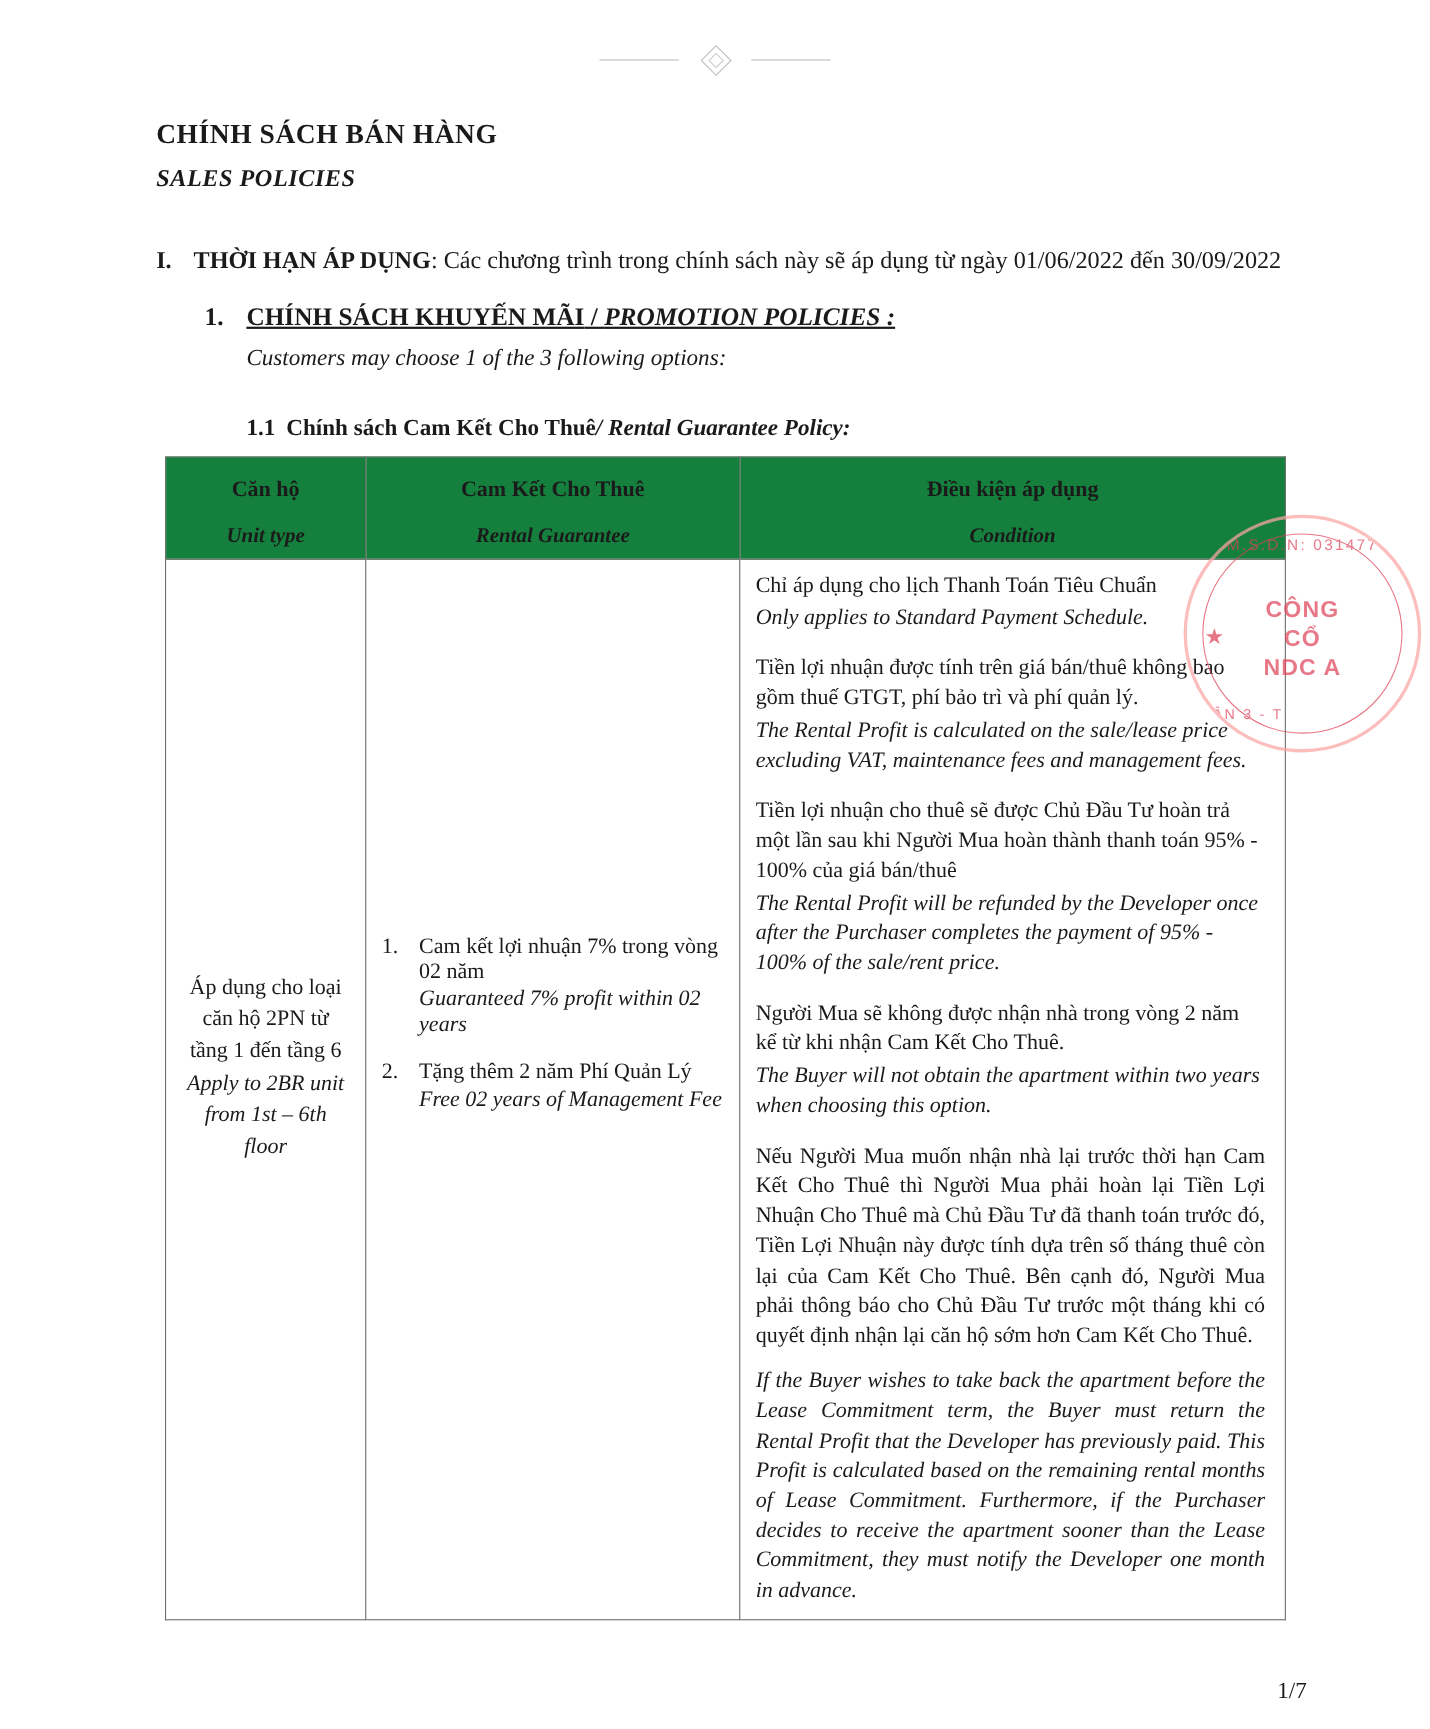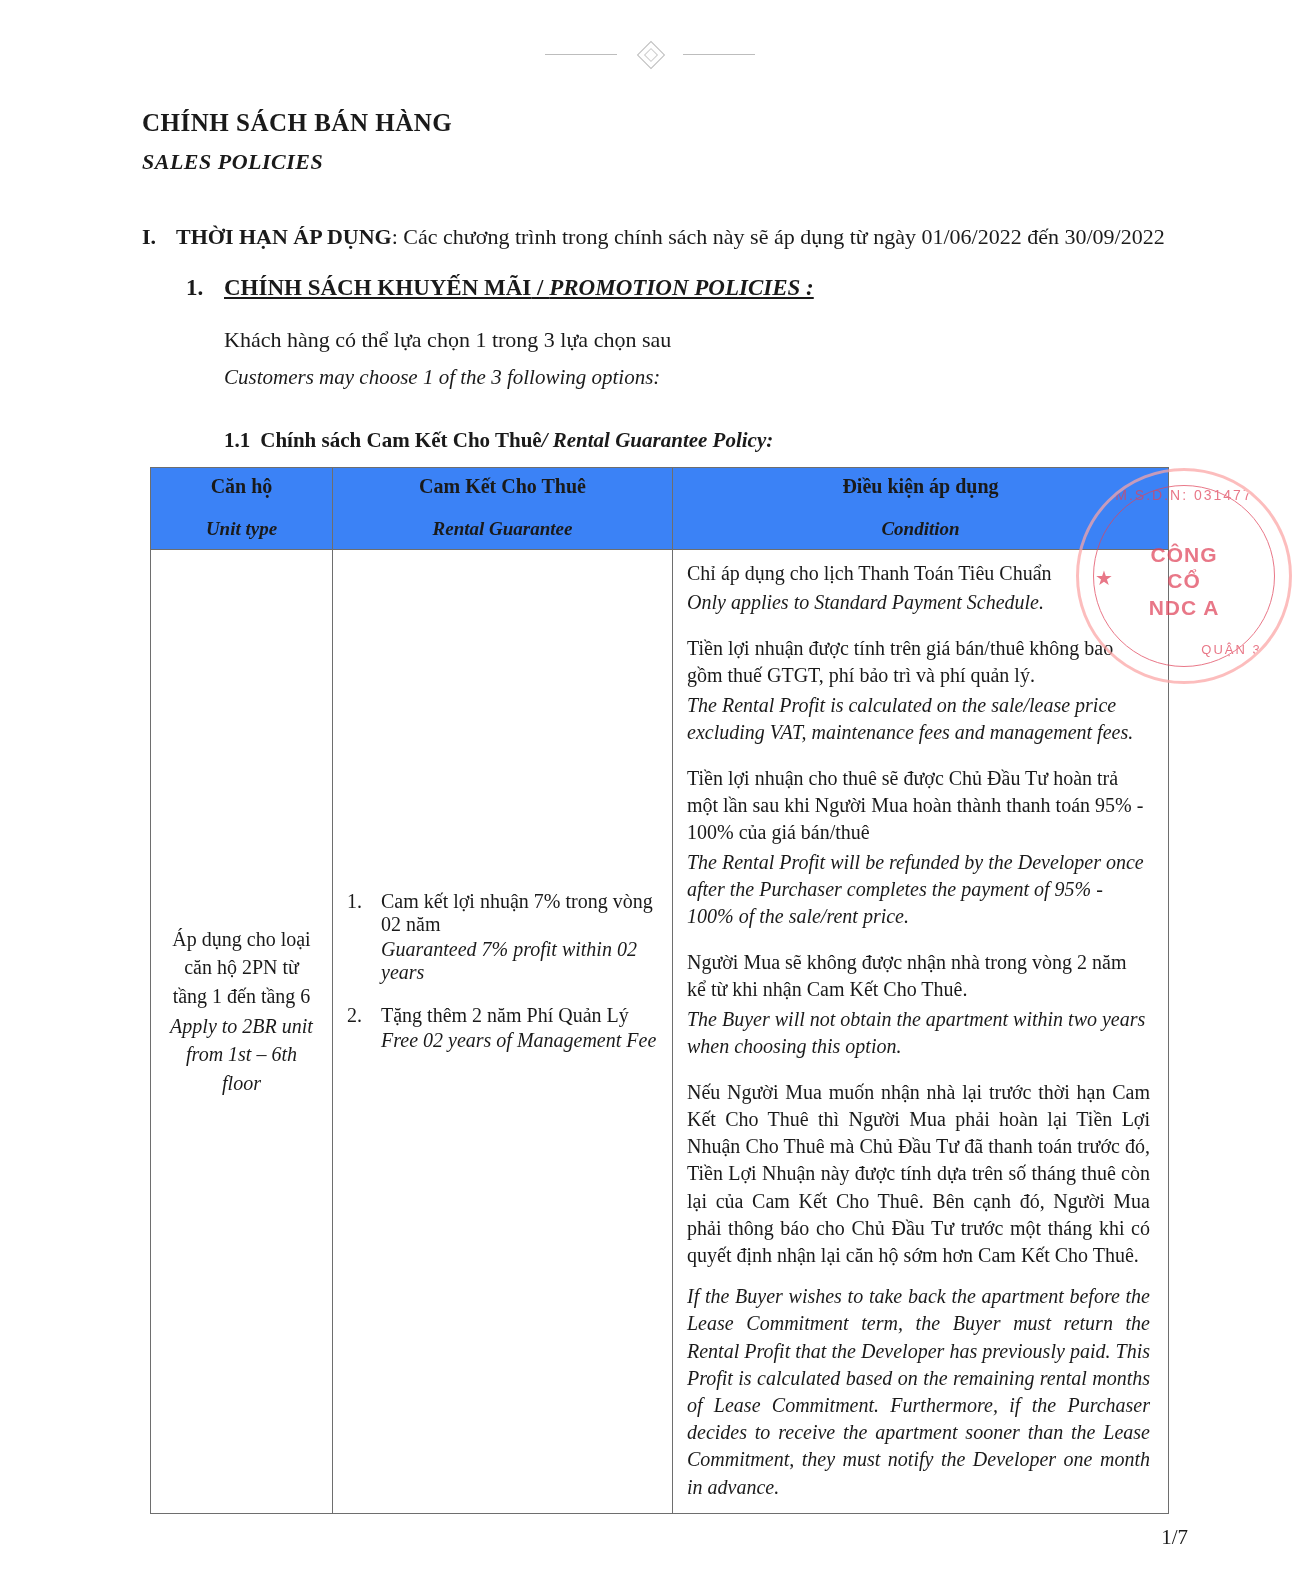--- a/index.html
+++ b/index.html
@@ -166,23 +166,23 @@
     margin-left: 8px;
     border-collapse: collapse;
     width: 1018px;
     table-layout: fixed;
   }
   table.policy th, table.policy td {
     border: 1px solid #6e6e6e;
     vertical-align: top;
   }
   table.policy thead th {
-    background: #3b82f6;
+    background: #15803d;
     text-align: center;
-    padding: 7px 4px 9px;
+    padding: 18px 4px 9px;
     font-size: 20px;
     font-weight: bold;
   }
   table.policy thead th .en {
     display: block;
     font-style: italic;
     font-size: 19px;
     font-weight: bold;
     margin-top: 20px;
   }
@@ -262,21 +262,21 @@
     color: #e0435a;
     font-size: 14px;
     letter-spacing: 2px;
     font-family: "Liberation Sans", sans-serif;
   }
   .stamp .arc-bottom {
     position: absolute;
     bottom: 24px;
     left: 0;
     width: 100%;
-    text-align: right;
+    text-align: left;
     color: #e0435a;
     font-size: 13px;
     letter-spacing: 2px;
     font-family: "Liberation Sans", sans-serif;
   }
   .stamp .mid {
     position: absolute;
     top: 50%;
     left: 0;
     width: 100%;
@@ -327,21 +327,20 @@
     </div>
 
 
     <div class="sub-1">
       <div class="n">1.</div>
       <div class="t">
         <span>CHÍNH SÁCH KHUYẾN MÃI</span><span> / </span><span class="i">PROMOTION POLICIES :</span>
       </div>
     </div>
 
-    <div class="para-vn">Khách hàng có thể lựa chọn 1 trong 3 lựa chọn sau</div>
     <div class="para-en">Customers may choose 1 of the 3 following options:</div>
 
     <div class="sub-11">
       <span class="num">1.1</span><span>Chính sách Cam Kết Cho Thuê</span><span class="en">/ Rental Guarantee Policy:</span>
     </div>
 
     <table class="policy">
       <colgroup>
         <col style="width:182px">
         <col style="width:340px">

